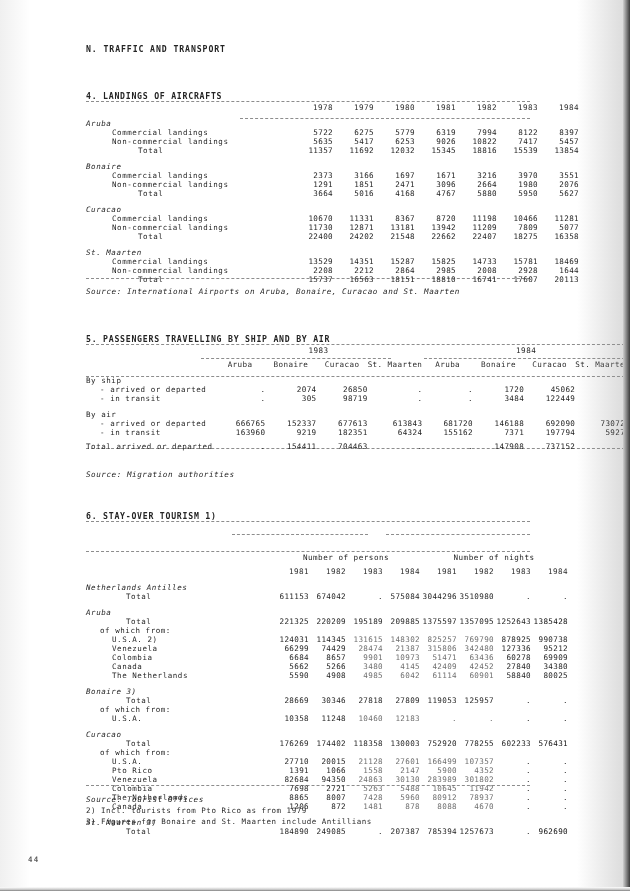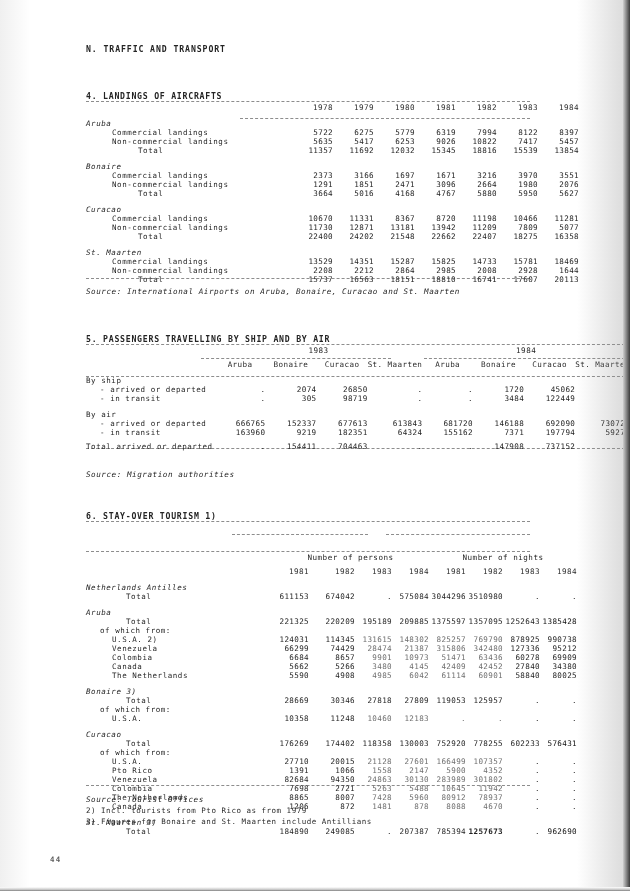--- a/index.html
+++ b/index.html
@@ -130,21 +130,21 @@
   .source .it { font-style: italic; }
   .notes {
     position: absolute;
     font-size: 7.5px;
     letter-spacing: 0.5px;
     line-height: 10.5px;
     color: #2b2b2b;
   }
   .pageno {
     position: absolute;
-    left: 50px; top: 855px;
+    left: 28px; top: 855px;
     font-size: 7.4px;
     letter-spacing: 1.4px;
     color: #5d5d5d;
     font-weight: bold;
   }
   .faint { color: #6f6f6f; font-weight: normal; }
   .bold { font-weight: bold; color: #101010; }
   .dot { text-align: right; }
   .spangrp {
     font-size: 7.6px;
@@ -596,21 +596,21 @@
             <td class="num faint" style="width: 37px;">9901</td>
             <td class="num faint" style="width: 37px;">10973</td>
             <td class="num faint" style="width: 37px;">51471</td>
             <td class="num faint" style="width: 37px;">63436</td>
             <td class="num" style="width: 37px;">60278</td>
             <td class="num" style="width: 37px;">69909</td>
           </tr>
           <tr>
             <td class="lbl ind2" style="width: 146px;">Canada</td>
             <td class="num" style="width: 37px;">5662</td>
-            <td class="num" style="width: 37px; padding-left: 9px;">5266</td>
+            <td class="num" style="width: 37px;">5266</td>
             <td class="num faint" style="width: 37px;">3480</td>
             <td class="num faint" style="width: 37px;">4145</td>
             <td class="num faint" style="width: 37px;">42409</td>
             <td class="num faint" style="width: 37px;">42452</td>
             <td class="num" style="width: 37px;">27840</td>
             <td class="num" style="width: 37px;">34380</td>
           </tr>
           <tr>
             <td class="lbl ind2" style="width: 146px;">The Netherlands</td>
             <td class="num" style="width: 37px;">5590</td>
@@ -785,21 +785,21 @@
             <td class="num" style="width: 37px;"></td>
             <td class="num" style="width: 37px;"></td>
           </tr>
           <tr>
             <td class="lbl ind3" style="width: 146px;">Total</td>
             <td class="num" style="width: 37px;">184890</td>
             <td class="num" style="width: 37px;">249085</td>
             <td class="num dot" style="width: 37px;">.</td>
             <td class="num" style="width: 37px;">207387</td>
             <td class="num" style="width: 37px;">785394</td>
-            <td class="num" style="width: 37px; font-weight: bold;">1257673</td>
+            <td class="num" style="width: 37px;">1257673</td>
             <td class="num dot" style="width: 37px;">.</td>
             <td class="num bold" style="width: 37px;">962690</td>
           </tr>
         </tbody>
     </table>
 
     <div class="source" style="left:86px; top:795px;">
       <span class="it">Source: Tourist Offices</span>
     </div>
     <div class="notes" style="left:86px; top:806px;" id="t6-notes">

